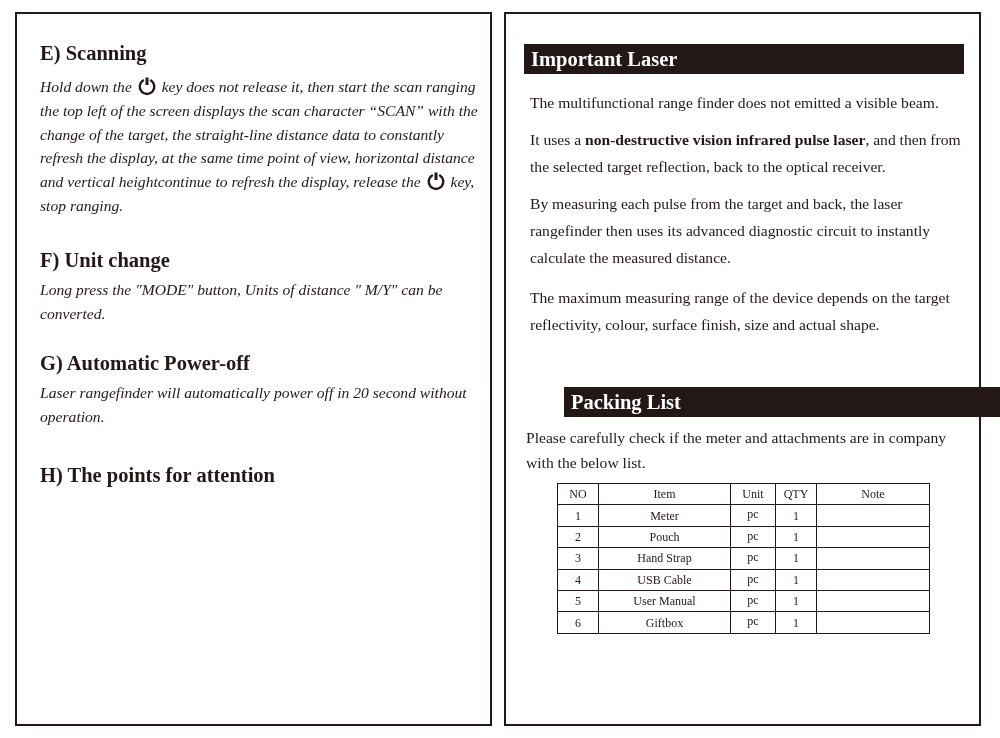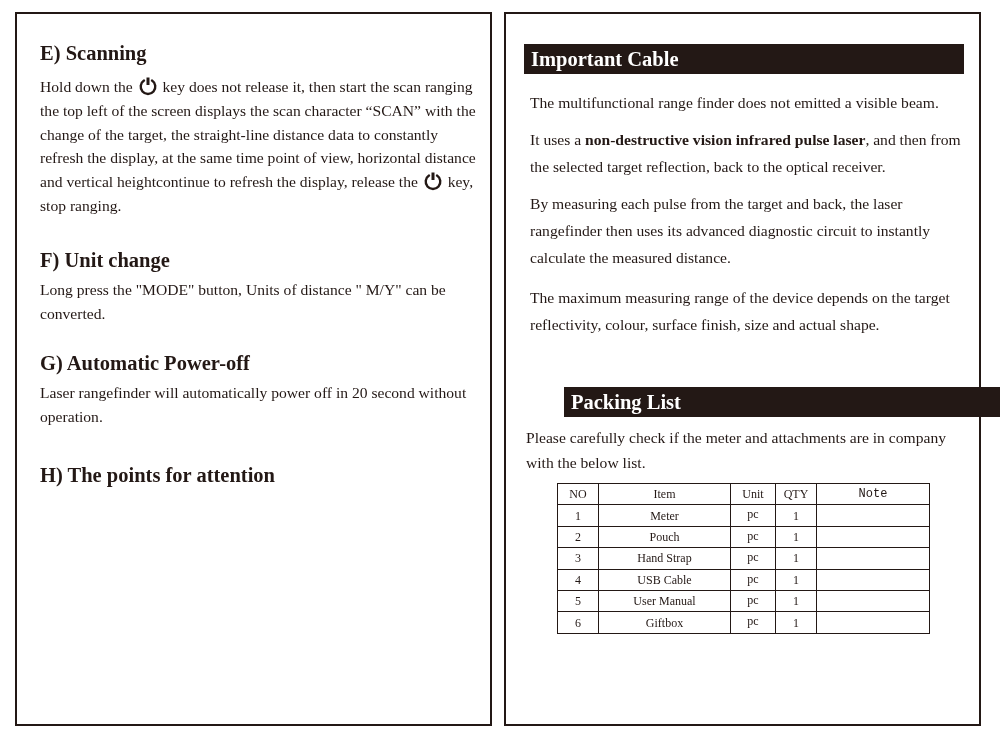--- a/index.html
+++ b/index.html
@@ -16,21 +16,21 @@
   #right-panel { left: 504px; top: 12px; width: 477px; height: 714px; }
 
   .sec-title {
     position: absolute; left: 23px; margin: 0;
     font-weight: bold; font-size: 20.5px; line-height: 24px;
   }
   .para {
     position: absolute; margin: 0;
     font-size: 15.6px; line-height: 23.8px;
   }
-  #left-panel .para { left: 23px; width: 440px; }
+  #left-panel .para { left: 23px; width: 440px; font-style: italic; }
 
   .pwr {
     display: inline-block; width: 20px; height: 20px; vertical-align: -4px;
     margin: 0 1px;
   }
 
   .bar {
     position: absolute; left: 18px; width: 440px; height: 30px;
     background: #231815; color: #ffffff; box-sizing: border-box;
     padding-left: 7px; font-weight: bold; font-size: 20.5px; line-height: 30px;
@@ -41,21 +41,21 @@
   table.pack {
     position: absolute; left: 51px; top: 469px; width: 373px;
     border-collapse: collapse; font-size: 12px; line-height: 20px;
   }
   table.pack td, table.pack th {
     border: 1.6px solid #231815; text-align: center; font-weight: normal;
     height: 20.4px; padding: 0 2px;
   }
   table.pack td.unit { vertical-align: top; line-height: 18px; }
   .c-no { width: 36px; } .c-item { width: 127px; } .c-unit { width: 40px; }
-  .c-qty { width: 36px; } .c-note { width: auto; font-family: Liberation Mono, monospace; }
+  .c-qty { width: 36px; } .c-note { width: auto; }
 </style>
 </head>
 <body>
 
 <div class="panel" id="left-panel">
 
   <h2 class="sec-title" style="top:27px;">E) Scanning</h2>
   <p class="para" style="top:61px;"><span>Hold down the </span><svg class="pwr" viewBox="0 0 20 20">
         <path d="M6 4.6 A7.3 7.3 0 1 0 14 4.6" fill="none" stroke="#231815" stroke-width="2.4" stroke-linecap="round"></path>
         <line x1="10" y1="1.5" x2="10" y2="9" stroke="#231815" stroke-width="3"></line>
@@ -68,21 +68,21 @@
   <p class="para" style="top:264px;">Long press the "MODE" button, Units of distance " M/Y" can be converted.</p>
 
   <h2 class="sec-title" style="top:337px;">G) Automatic Power-off</h2>
   <p class="para" style="top:367px;">Laser rangefinder will automatically power off in 20 second without operation.</p>
 
   <h2 class="sec-title" style="top:449px;">H) The points for attention</h2>
 </div>
 
 <div class="panel" id="right-panel">
 
-  <div class="bar" style="top:30px;">Important Cable</div>
+  <div class="bar" style="top:30px;">Important Laser</div>
 
   <p class="para" style="top:75px;">The multifunctional range finder does not emitted a visible beam.</p>
   <p class="para" style="top:112px;"><span>It uses a </span><b>non-destructive vision infrared pulse laser</b><span>, and then from the selected target reflection, back to the optical receiver.</span></p>
   <p class="para" style="top:176px;">By measuring each pulse from the target and back, the laser rangefinder then uses its advanced diagnostic circuit to instantly calculate the measured distance.</p>
   <p class="para" style="top:270px;">The maximum measuring range of the device depends on the target reflectivity, colour, surface finish, size and actual shape.</p>
 
   <div class="bar" style="top:373px;margin-left:40px;">Packing List</div>
 
   <p class="para tight" style="top:412px;">Please carefully check if the meter and attachments are in company with the below list.</p>
 

